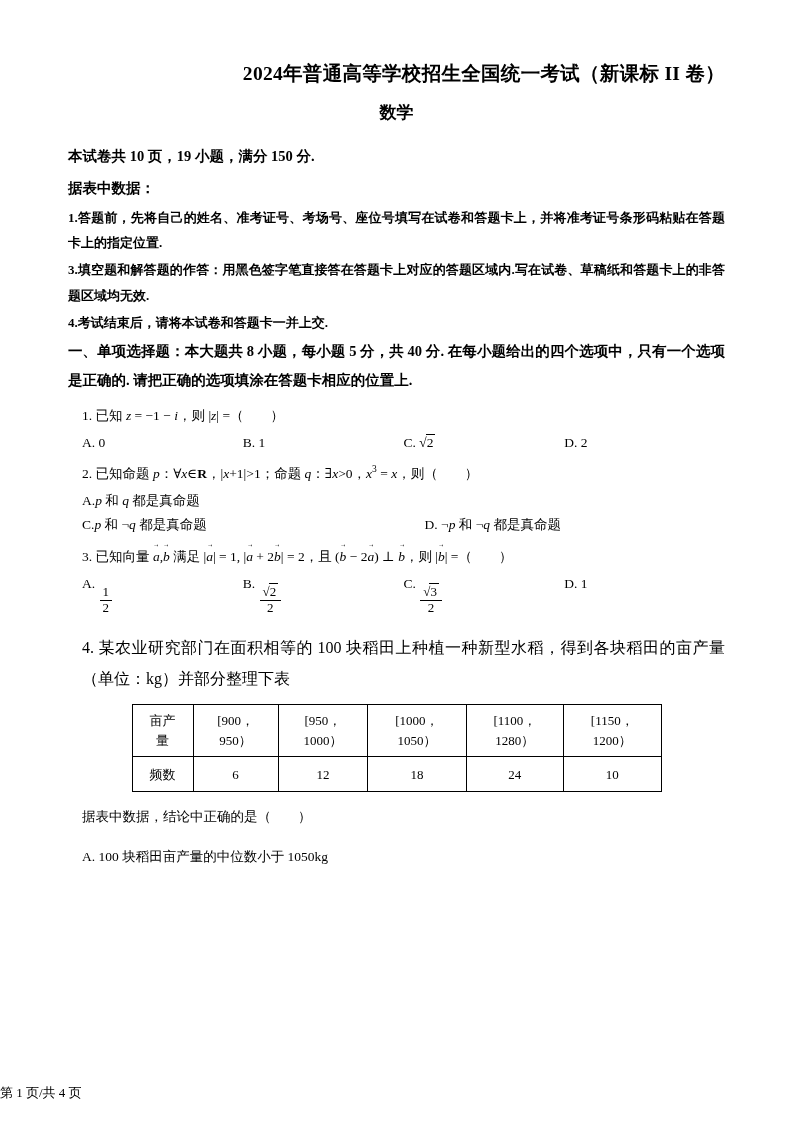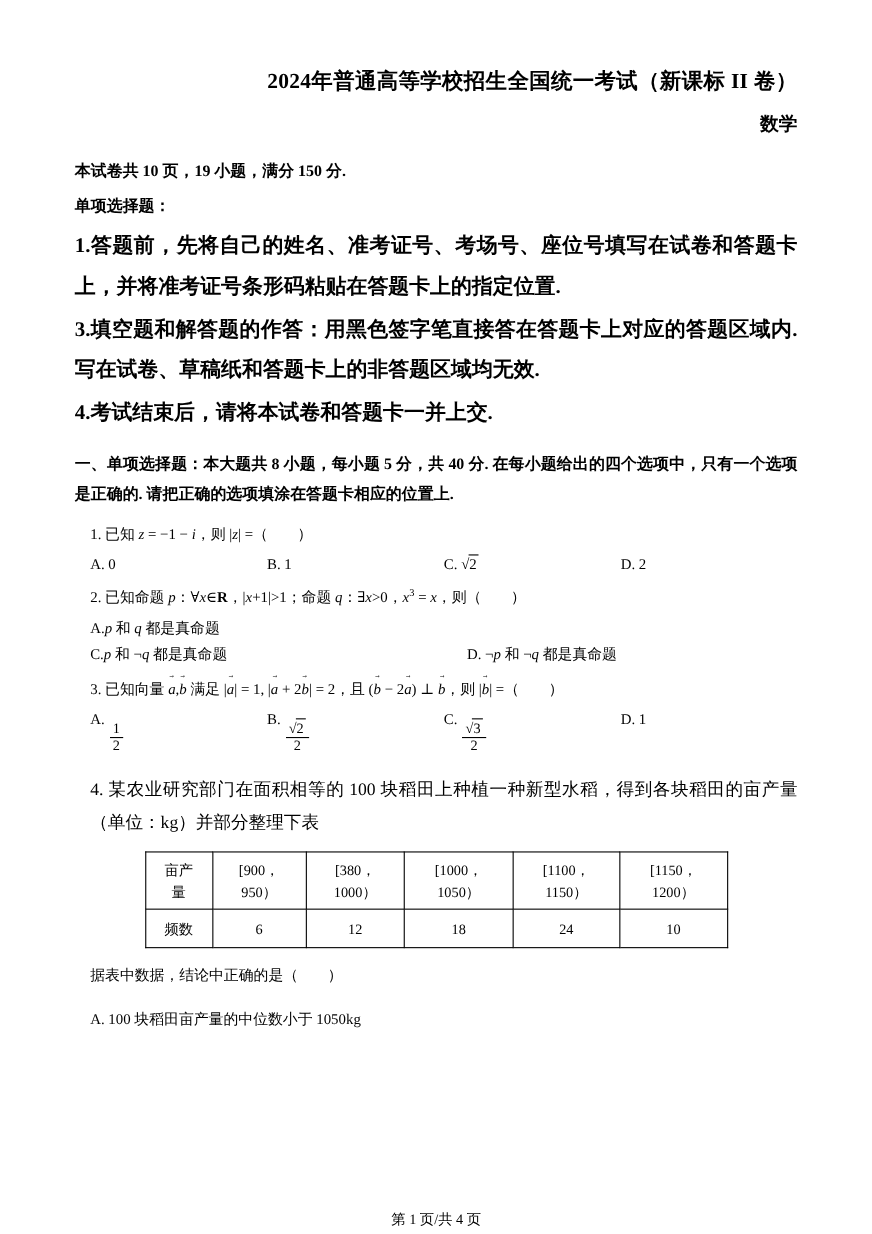--- a/index.html
+++ b/index.html
@@ -24,49 +24,49 @@
   }
   .doc-title {
     text-align: right;
     font-size: 19.5px;
     font-weight: bold;
     letter-spacing: 0.3px;
     margin-top: 8px;
     margin-bottom: 14px;
   }
   .doc-subject {
-    text-align: right;
+    text-align: center;
     font-size: 17px;
     font-weight: bold;
     margin-bottom: 18px;
   }
   .bold-line {
     font-size: 14.5px;
     font-weight: bold;
     line-height: 1.95;
     margin: 0 0 4px 0;
   }
   .notice-head {
     font-size: 14.5px;
     font-weight: bold;
     line-height: 1.95;
     margin: 0 0 2px 0;
   }
   .notice-item {
-    font-size: 19px;
+    font-size: 13px;
     font-weight: bold;
     line-height: 1.95;
     margin: 0 0 2px 0;
     text-align: justify;
   }
   .section-head {
     font-size: 14.5px;
     font-weight: bold;
     line-height: 1.95;
-    margin: 14px 0 6px 0;
+    margin: 2px 0 6px 0;
     text-align: justify;
   }
   .q {
     font-size: 13.5px;
     line-height: 1.85;
     margin: 10px 0 0 0;
     padding-left: 14px;
   }
   .q-stem {
     margin-bottom: 2px;
@@ -157,42 +157,42 @@
     width: 56px;
   }
   .after-table {
     font-size: 13.5px;
     line-height: 1.9;
     padding-left: 14px;
     margin-top: 12px;
   }
   .footer {
     position: absolute;
-    bottom: 4px;
+    bottom: 20px;
     left: 0;
     width: 793px;
-    text-align: center;
+    text-align: left;
     font-size: 13px;
     font-family: "Liberation Serif", serif;
   }
   .sup {
     font-size: 9.5px;
     vertical-align: super;
   }
 </style>
 </head>
 <body>
 
 <div class="page">
 
   <div class="doc-title">2024年普通高等学校招生全国统一考试（新课标 II 卷）</div>
   <div class="doc-subject">数学</div>
 
   <div class="bold-line">本试卷共 10 页，19 小题，满分 150 分.</div>
-  <div class="notice-head">单项选择题：</div>
+  <div class="notice-head">据表中数据：</div>
 
   <div class="notice-item">1.答题前，先将自己的姓名、准考证号、考场号、座位号填写在试卷和答题卡上，并将准考证号条形码粘贴在答题卡上的指定位置.</div>
   <div class="notice-item">3.填空题和解答题的作答：用黑色签字笔直接答在答题卡上对应的答题区域内.写在试卷、草稿纸和答题卡上的非答题区域均无效.</div>
   <div class="notice-item">4.考试结束后，请将本试卷和答题卡一并上交.</div>
 
   <div class="section-head">一、单项选择题：本大题共 8 小题，每小题 5 分，共 40 分. 在每小题给出的四个选项中，只有一个选项是正确的. 请把正确的选项填涂在答题卡相应的位置上.</div>
 
   <div class="q">
     <div class="q-stem">
       <span>1.</span>
@@ -253,30 +253,30 @@
         <tr>
       <td class="head">
         <span>亩产</span><br>
         <span>量</span>
       </td>
       <td>
         <span>[900，</span><br>
         <span>950）</span>
       </td>
       <td>
-        <span>[380，</span><br>
+        <span>[950，</span><br>
         <span>1000）</span>
       </td>
       <td>
         <span>[1000，</span><br>
         <span>1050）</span>
       </td>
       <td>
         <span>[1100，</span><br>
-        <span>1150）</span>
+        <span>1280）</span>
       </td>
       <td>
         <span>[1150，</span><br>
         <span>1200）</span>
       </td>
     </tr>
     <tr>
       <td class="head">频数</td>
       <td>6</td>
       <td>12</td>

